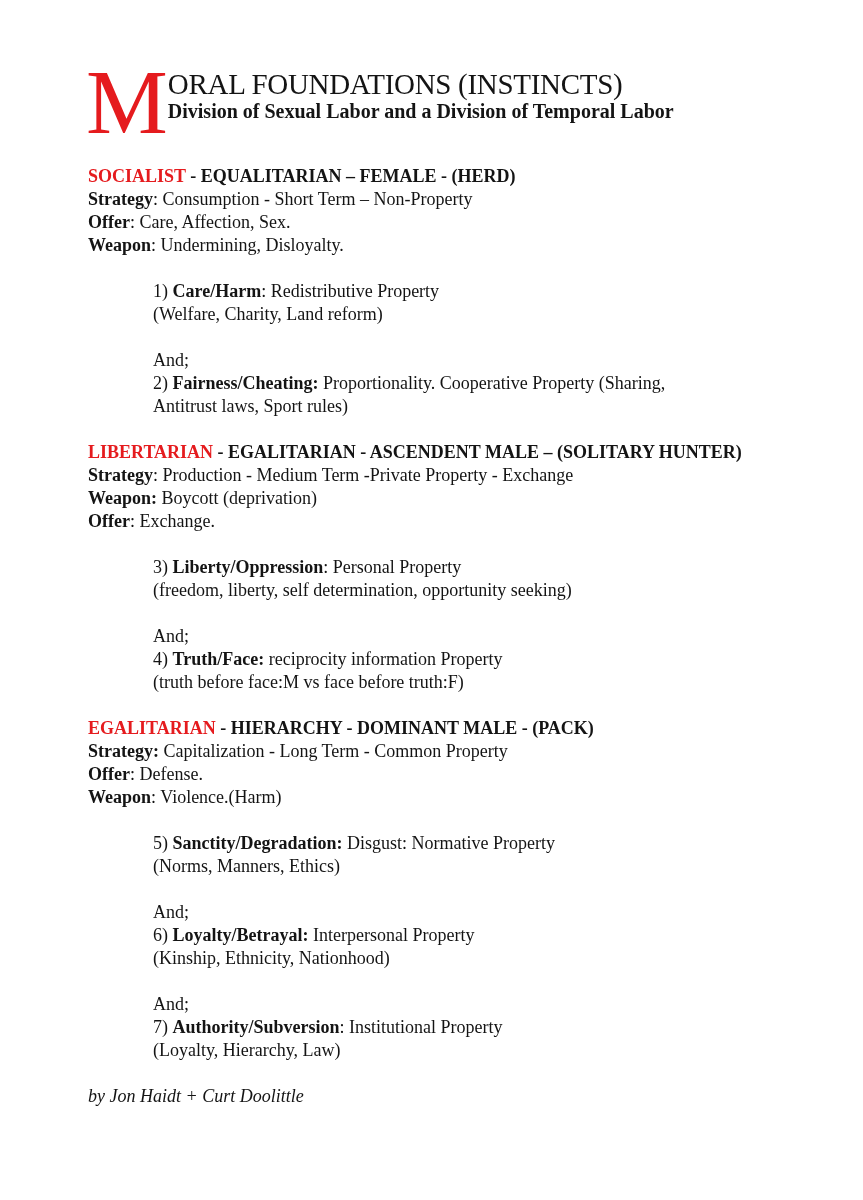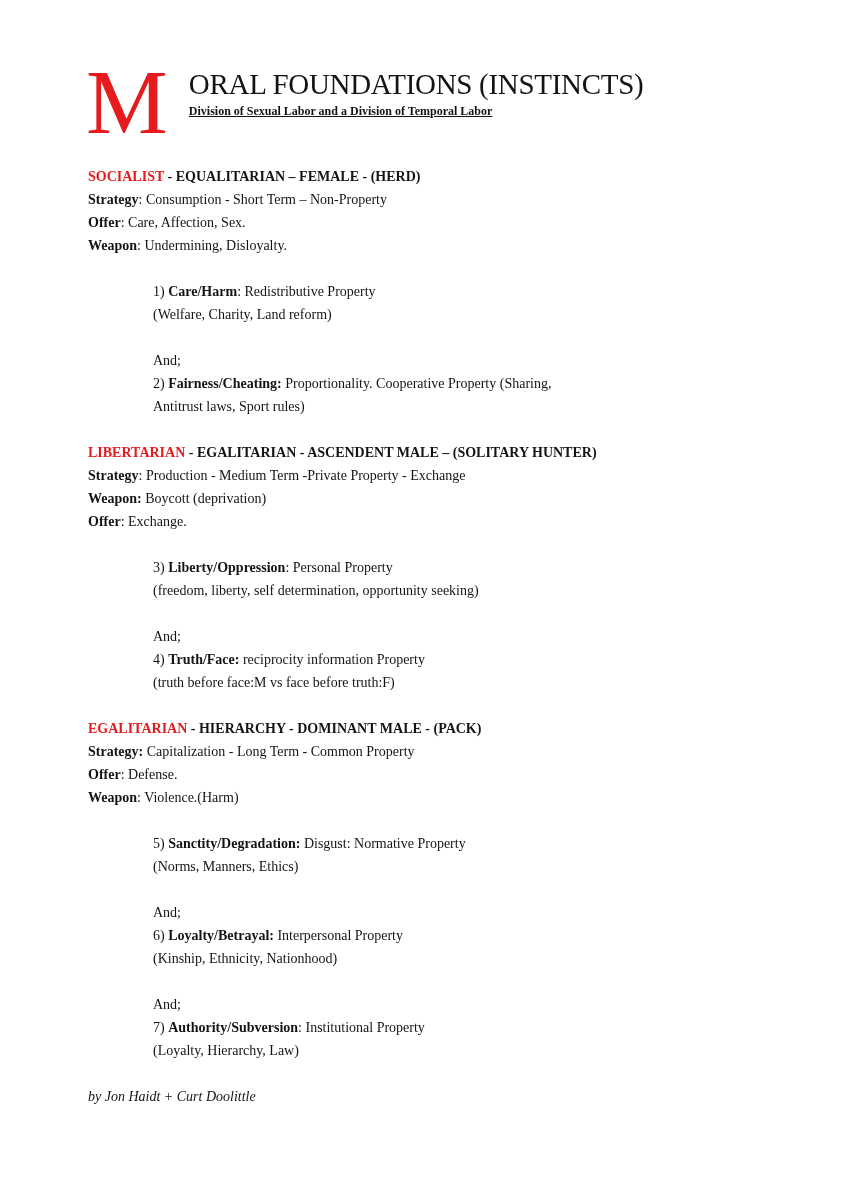--- a/index.html
+++ b/index.html
@@ -11,35 +11,34 @@
     color:var(--ink); overflow:hidden; position:relative;
   }
   .page { position:absolute; inset:0; background:var(--bg); }
 
   
   .doc-header { position:absolute; left:86px; top:56px; display:flex; }
   .dropcap {
     font-size:92px; line-height:92px; color:var(--red);
     font-family:"Liberation Serif", serif; font-weight:normal;
   }
-  .title-block { margin-left:21px; margin-top:13px; }
+  .title-block { margin-left:0; margin-top:13px; }
   .doc-title {
     margin:0; font-size:29px; line-height:30px; font-weight:normal;
     letter-spacing:-0.3px; white-space:nowrap;
   }
   .doc-subtitle {
-    margin:0; font-size:12px; line-height:24px; font-weight:bold;
+    margin:0; font-size:20px; line-height:24px; font-weight:bold;
     white-space:nowrap;
-    text-decoration:underline;
   }
 
   
   .doc-body { position:absolute; left:88px; top:165px; width:720px; }
   .line {
-    height:23px; line-height:23px; font-size:14px;
+    height:23px; line-height:23px; font-size:18px;
     white-space:pre; overflow:visible;
   }
   .line.indent { padding-left:65px; }
   .b { font-weight:bold; }
   .r { color:var(--red); }
   .byline { font-style:italic; }
 </style>
 </head>
 <body>
 

